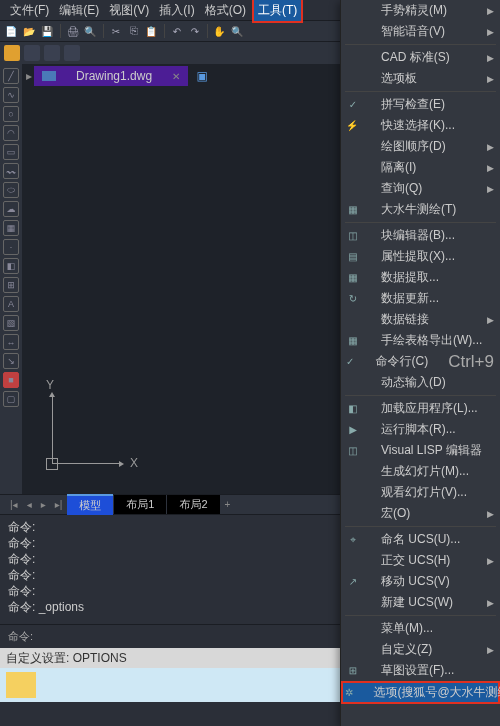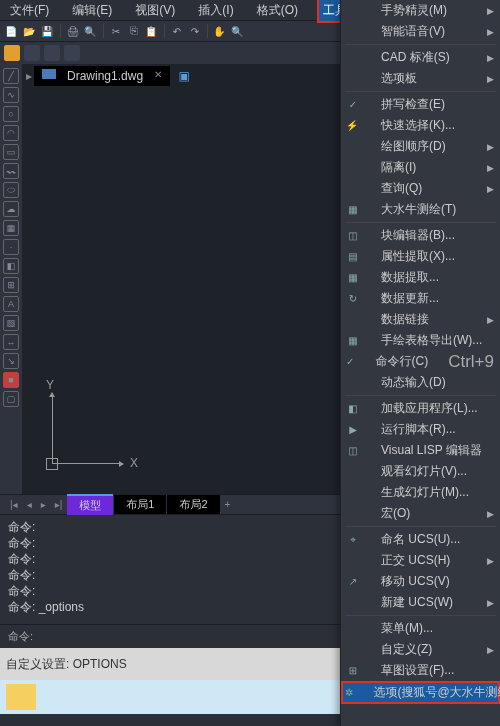--- a/index.html
+++ b/index.html
@@ -1,50 +1,50 @@
 <!DOCTYPE html>
 <html><head>
 <meta charset="utf-8">
 <style>
 *{margin:0;padding:0;box-sizing:border-box;font-family:"Microsoft YaHei",sans-serif;font-size:12px;color:#ccc;user-select:none}
 body{background:#2b2f38;width:500px;height:726px;overflow:hidden;position:relative}
-.menubar{height:20px;background:#2b2f38;display:flex;align-items:center;padding-left:6px;gap:15px}
+.menubar{height:20px;background:#2b2f38;display:flex;align-items:center;padding-left:6px;gap:2px}
 .menubar span{padding:2px 4px;cursor:default}
 .menubar .hl{background:#1a5a9e;border:2px solid #e03020;color:#fff}
 .toolbar{height:22px;background:#2e333d;border-top:1px solid #1a1d23;border-bottom:1px solid #1a1d23;display:flex;align-items:center;padding:0 4px;gap:2px}
 .tb-icn{width:16px;height:16px;display:flex;align-items:center;justify-content:center;font-size:10px;color:#aab}
 .tb-sep{width:1px;height:14px;background:#444;margin:0 2px}
 .quickbar{height:22px;background:#2e333d;display:flex;align-items:center;padding:0 4px;gap:4px}
 .qb-icn{width:16px;height:16px;background:#3a4050;border-radius:2px}
 .sun{background:#e0a030}
 .docarea{display:flex;height:430px}
 .ltool{width:22px;background:#2e333d;display:flex;flex-direction:column;align-items:center;gap:3px;padding-top:4px}
 .lt-icn{width:16px;height:16px;border:1px solid #666;border-radius:2px;font-size:9px;display:flex;align-items:center;justify-content:center;color:#889}
 .canvas{flex:1;background:#1e2229;position:relative}
 .tabbar{height:24px;display:flex;align-items:center;padding-left:4px;gap:2px}
-.tab{background:#000000;padding:3px 8px;display:flex;align-items:flex-start;gap:11px;font-size:11px}
+.tab{background:#4c1d95;padding:3px 8px;display:flex;align-items:center;gap:20px;font-size:11px}
 .tab-icn{width:14px;height:10px;background:#4a7ab8}
 .tab-close{color:#888;font-size:10px}
 .axis{position:absolute;left:20px;bottom:20px;width:90px;height:90px}
 .axis-y{position:absolute;left:10px;bottom:10px;width:1px;height:70px;background:#999}
 .axis-x{position:absolute;left:10px;bottom:10px;width:70px;height:1px;background:#999}
 .axis-lbl-y{position:absolute;left:4px;top:-6px;color:#999}
 .axis-lbl-x{position:absolute;right:-6px;bottom:4px;color:#999}
 .axis-box{position:absolute;left:4px;bottom:4px;width:12px;height:12px;border:1px solid #999}
 .ax-arrow-y{position:absolute;left:7px;top:8px;width:0;height:0;border-left:3px solid transparent;border-right:3px solid transparent;border-bottom:5px solid #999}
 .ax-arrow-x{position:absolute;right:8px;bottom:7px;width:0;height:0;border-top:3px solid transparent;border-bottom:3px solid transparent;border-left:5px solid #999}
 .layouts{height:20px;background:#2e333d;display:flex;align-items:center;padding-left:6px;gap:1px;border-top:1px solid #1a1d23}
 .ly-btn{padding:2px 4px;color:#888;font-size:10px}
 .ly-tab{padding:2px 12px;background:#000000;font-size:11px}
-.ly-tab.active{background:#6d28d9;border-top:2px solid #5a9ae0}
+.ly-tab.active{background:#1d4ed8;border-top:2px solid #5a9ae0}
 .cmdhist{height:110px;background:#2b2f38;padding:4px 8px;border-top:1px solid #1a1d23;font-family:monospace;font-size:11px;line-height:16px;color:#888}
 .cmdline{height:24px;background:#2b2f38;display:flex;align-items:center;padding:0 8px;border-top:1px solid #1a1d23}
 .cmd-prompt{color:#aaa;font-size:11px;margin-right:6px}
 .cmd-input{flex:1;background:none;border:none;outline:none;color:#ccc}
-.status{height:32px;background:#d8d8d8;color:#333;padding:2px 6px;font-size:11px;display:flex;align-items:center}
+.status{height:20px;background:#d8d8d8;color:#333;padding:2px 6px;font-size:11px;display:flex;align-items:center}
 .status span{color:#333}
 .taskbar{height:34px;background:#cfe8f5;display:flex;align-items:center;padding:0 6px}
 .tb-app{width:30px;height:26px;background:#f5d060}
 
 .menu{position:absolute;top:0;right:0;width:160px;background:#33373f;border-left:1px solid #222;box-shadow:-2px 2px 8px rgba(0,0,0,.4);z-index:100}
 .mi{height:21px;display:flex;align-items:center;padding:0 6px 0 4px;gap:20px;cursor:default;position:relative}
 .mi-icn{width:16px;height:16px;display:flex;align-items:center;justify-content:center;font-size:10px;color:#8aa}
 .mi-lbl{flex:1;font-size:12px;white-space:nowrap}
 .mi-sc{color:#aaa;font-size:17px}
 .mi-arr{color:#aaa;font-size:9px}
@@ -258,25 +258,25 @@
     <div class="mi">
       <span class="mi-icn">▶</span>
       <span class="mi-lbl">运行脚本(R)...</span>
     </div>
     <div class="mi">
       <span class="mi-icn">◫</span>
       <span class="mi-lbl">Visual LISP 编辑器</span>
     </div>
     <div class="mi">
       <span class="mi-icn"></span>
+      <span class="mi-lbl">生成幻灯片(M)...</span>
+    </div>
+    <div class="mi">
+      <span class="mi-icn"></span>
       <span class="mi-lbl">观看幻灯片(V)...</span>
-    </div>
-    <div class="mi">
-      <span class="mi-icn"></span>
-      <span class="mi-lbl">生成幻灯片(M)...</span>
     </div>
     <div class="mi">
       <span class="mi-icn"></span>
       <span class="mi-lbl">宏(O)</span>
       <span class="mi-arr">▶</span>
     </div>
     <div class="msep"></div>
     <div class="mi">
       <span class="mi-icn">⌖</span>
       <span class="mi-lbl">命名 UCS(U)...</span>

